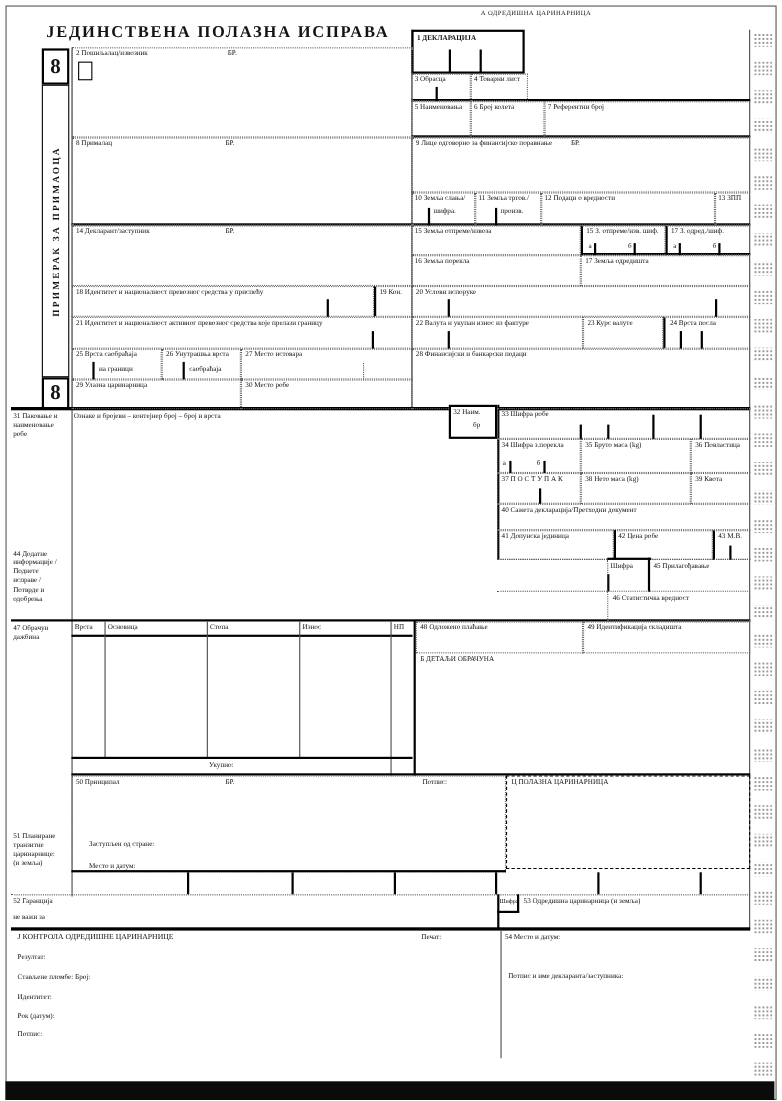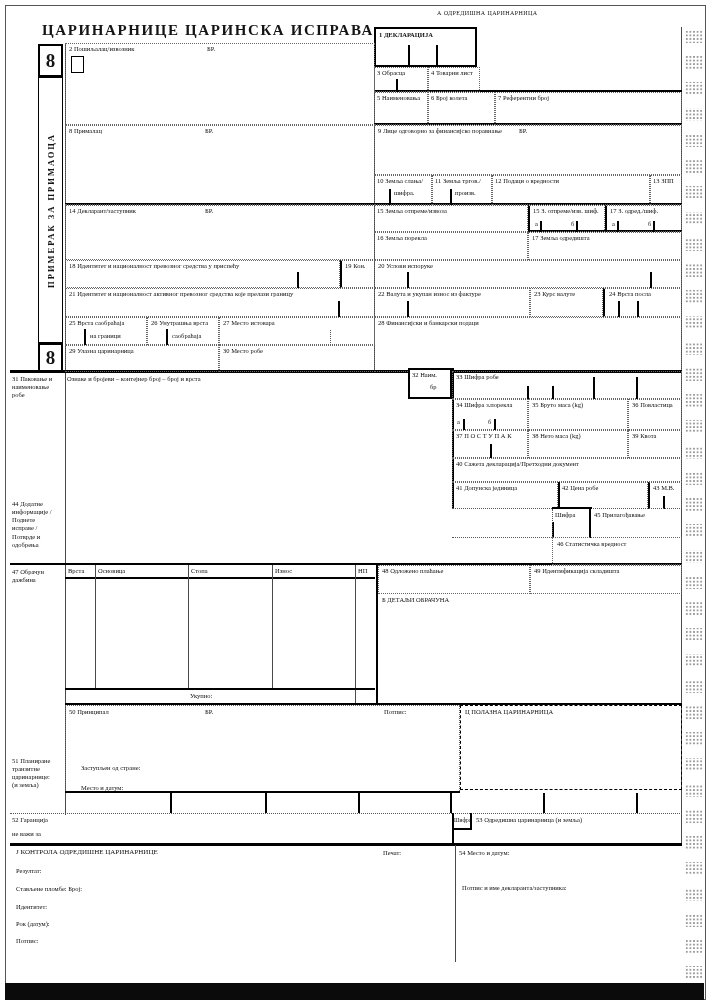--- a/index.html
+++ b/index.html
@@ -30,21 +30,21 @@
   .botbar{position:absolute;left:5px;top:983px;width:699px;height:17px;background:#0b0b0b;}
 </style>
 </head>
 <body>
 
 <div class="page">
   <div class="frame"></div>
   <div class="perf"></div>
   <div class="botbar"></div>
 
-  <div class="title">ЦАРИНАРНИЦЕ ЦАРИНСКА ИСПРАВА</div>
+  <div class="title">ЈЕДИНСТВЕНА ПОЛАЗНА ИСПРАВА</div>
   <div class="corner">А  ОДРЕДИШНА ЦАРИНАРНИЦА</div>
 
   <div class="copy8" style="left:38px;top:44px;width:25px;height:33px;">
       <span>8</span>
     </div>
   <div class="side" style="left:38px;top:77px;width:25px;height:266px;">
       <span>ПРИМЕРАК ЗА ПРИМАОЦА</span>
     </div>
   <div class="copy8" style="left:38px;top:343px;width:25px;height:29px;">
       <span>8</span>

